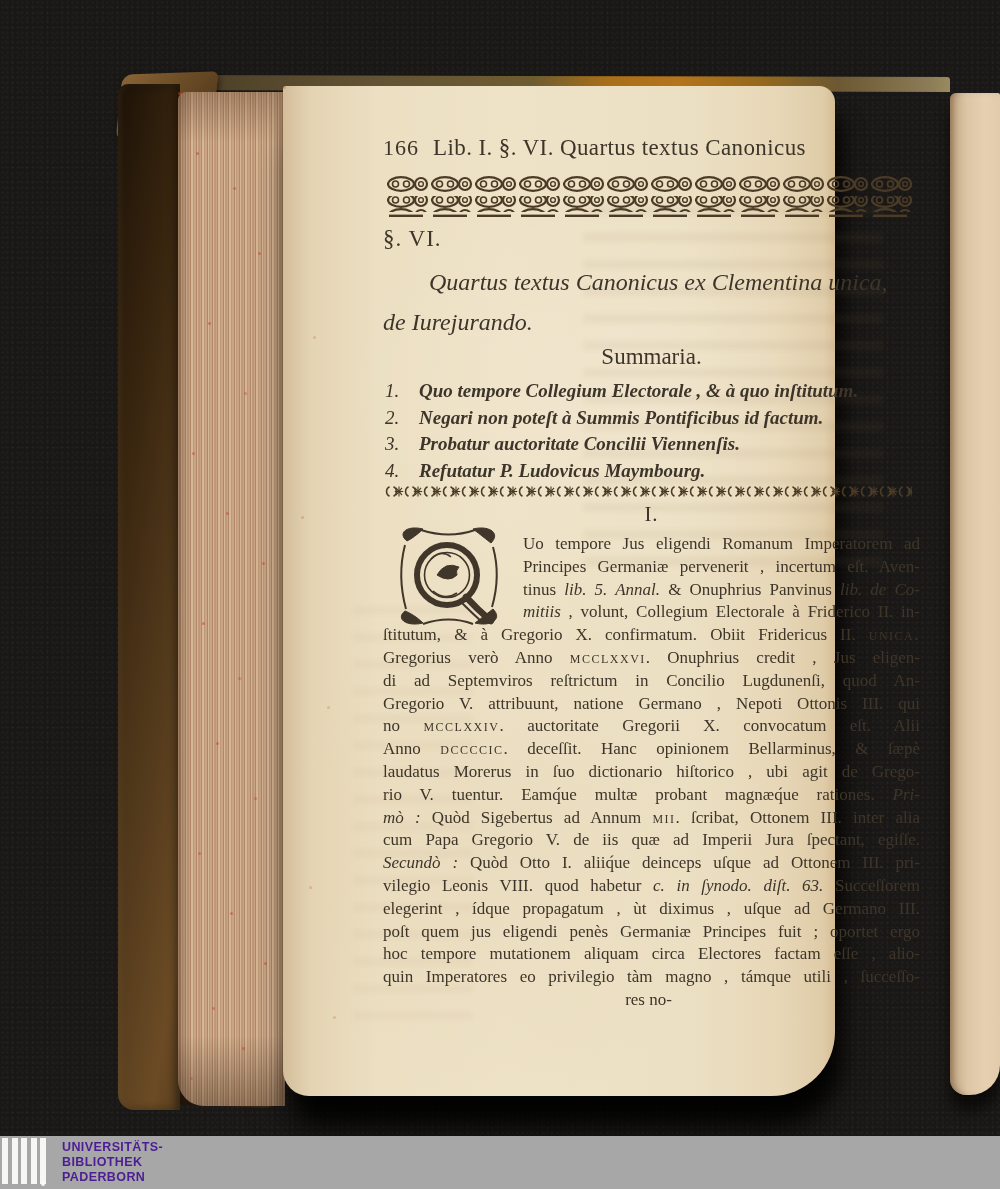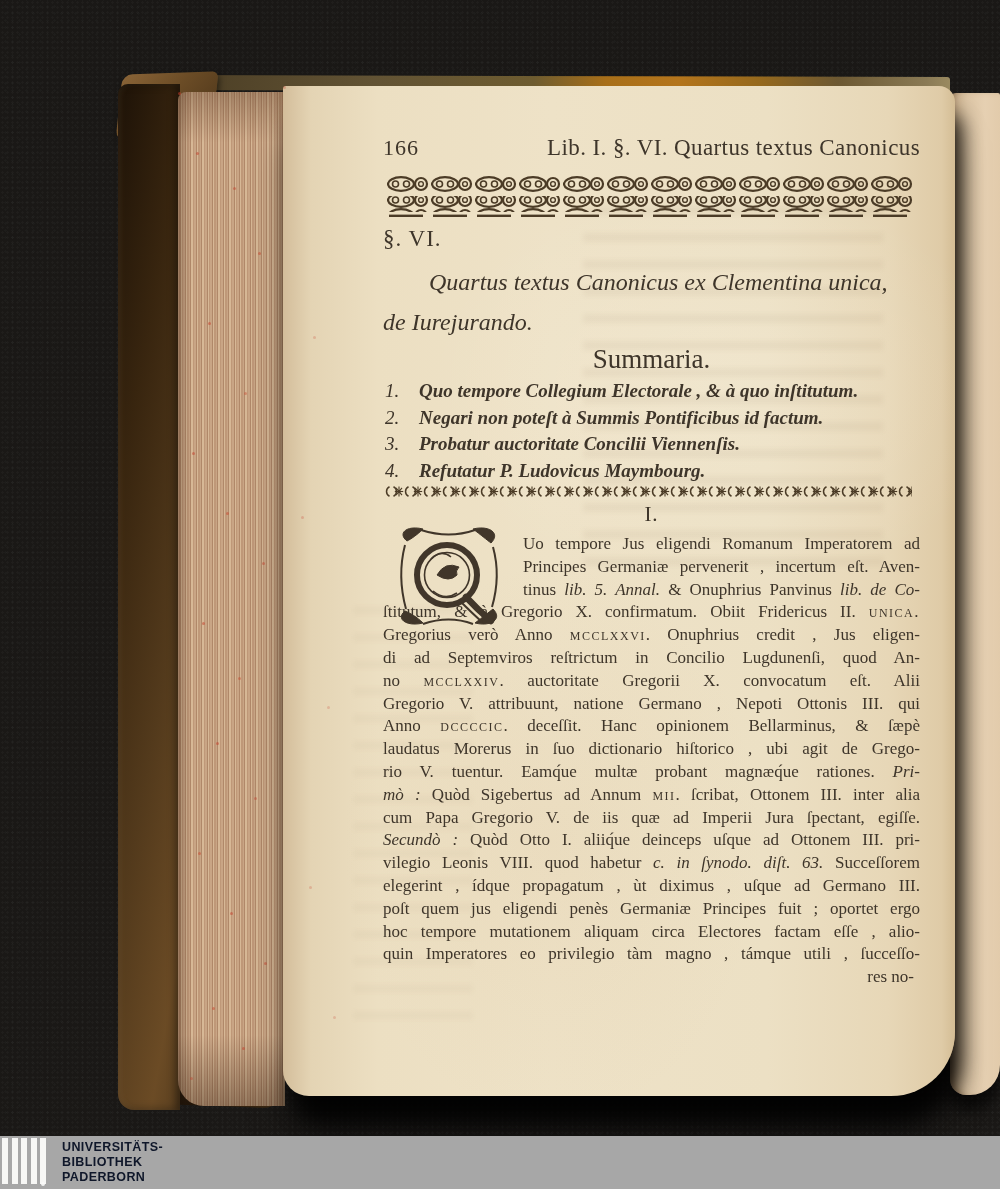--- a/index.html
+++ b/index.html
@@ -59,21 +59,21 @@
       20px 760px 0 rgba(200,70,45,.5), 52px 820px 0 rgba(196,62,42,.5), 86px 870px 0 rgba(196,62,42,.45),
       34px 915px 0 rgba(200,70,45,.5), 64px 955px 0 rgba(196,62,42,.5), 12px 985px 0 rgba(196,62,42,.4);
   }
   .page-next{
     position:absolute;left:950px;top:93px;width:50px;height:1002px;z-index:1;
     background:linear-gradient(to right,#c3a986 0,#ddc6a6 35%,#e6d0b2 70%,#e2cbab);
     border-radius:6px 2px 30px 16px;
     box-shadow:inset 7px 0 7px -4px rgba(110,80,50,.6), 0 16px 14px rgba(0,0,0,.6);
   }
   .book-page{
-    position:absolute;left:283px;top:86px;width:672px;height:1010px;z-index:2;
+    position:absolute;left:283px;top:86px;width:552px;height:1010px;z-index:2;
     background:
       radial-gradient(ellipse 420px 300px at 65% 30%,rgba(255,250,238,.20),rgba(0,0,0,0) 70%),
       radial-gradient(ellipse 300px 400px at 40% 75%,rgba(210,180,135,.13),rgba(0,0,0,0) 70%),
       linear-gradient(to right,#d3bd9a 0,#e4d4b4 28px,#ecdfc2 95px,#eee2c7 40%,#ece0c4 72%,#e7d7b7 90%,#dfcba7 98%,#d4bd95 100%);
     border-radius:3px 16px 64px 26px;
     box-shadow:9px 26px 20px -2px rgba(0,0,0,.8), 0 44px 38px -8px rgba(0,0,0,.55);
   }
   .page-bleed-1, .page-bleed-2{
     position:absolute;pointer-events:none;opacity:.5;filter:blur(2.5px);
     background:repeating-linear-gradient(to bottom,rgba(138,112,82,.15) 0 9px,rgba(0,0,0,0) 9px 27px);
@@ -84,51 +84,51 @@
     position:absolute;left:0;top:0;width:3px;height:3px;border-radius:50%;
     background:rgba(205,95,75,.35);
     box-shadow:30px 250px 0 rgba(205,95,75,.3), 18px 430px 0 rgba(205,95,75,.33),
       44px 620px 0 rgba(205,95,75,.28), 26px 800px 0 rgba(205,95,75,.3), 50px 930px 0 rgba(205,95,75,.28);
   }
 
   
   .text-block{position:absolute;left:100px;top:0;width:537px;color:#3e352a;}
   .header-row{position:absolute;top:49px;left:0;width:100%;display:flex;align-items:baseline;}
   .page-number{font-size:22px;letter-spacing:1px;}
-  .running-title{flex:1;text-align:right;font-size:23px;letter-spacing:.4px;padding-left:14px;}
+  .running-title{flex:1;text-align:left;font-size:23px;letter-spacing:.4px;padding-left:14px;}
   .ornament-top{position:absolute;top:90px;left:4px;}
   .section-mark{position:absolute;top:140px;left:0;width:100%;font-size:23px;letter-spacing:1px;}
   .chapter-heading{position:absolute;top:176px;left:0;width:100%;font-style:italic;font-size:24px;line-height:40px;}
   .chapter-heading .hl1{padding-left:46px;display:block;}
   .chapter-heading .hl2{display:block;}
-  .summaria-title{position:absolute;top:258px;left:0;width:100%;text-align:center;font-size:27px;}
+  .summaria-title{position:absolute;top:258px;left:0;width:100%;text-align:center;font-size:23px;}
   .summaria-list{position:absolute;top:292px;left:2px;width:100%;font-style:italic;font-size:19px;}
   .sum-item{display:flex;line-height:26.5px;}
   .sum-num{width:34px;flex:none;}
   .sum-text{flex:1;font-weight:bold;}
   .ornament-divider{position:absolute;top:399px;left:2px;}
   .paragraph-numeral{position:absolute;top:416px;left:0;width:100%;text-align:center;font-size:21px;letter-spacing:1px;}
   .paragraph{position:absolute;top:447px;left:0;width:537px;font-size:17px;}
   .body-line{line-height:22.8px;text-align:justify;text-align-last:justify;white-space:nowrap;}
   .body-line.beside-cap{padding-left:140px;}
   .body-line i{font-style:italic;}
   .sc{font-variant:small-caps;letter-spacing:1.5px;}
-  .catchword-line{line-height:22.8px;text-align:right;padding-right:6px;}
+  .catchword-line{line-height:22.8px;text-align:center;padding-right:6px;}
   .dropcap{position:absolute;top:-10px;left:10px;width:114px;height:108px;}
   svg .ink-stroke{stroke:#4b3b26;fill:none;}
   svg .ink-fill{fill:#4b3b26;}
 
   
   .footer-band{position:absolute;left:0;top:1136px;width:1000px;height:53px;background:#a7a7a7;z-index:5;}
   .ub-logo{position:absolute;left:0;top:2px;display:flex;}
   .ub-bars{position:relative;width:50px;height:47px;}
   .ub-bars .bar{position:absolute;top:0;width:6px;height:46px;background:rgba(251,251,249,.95);}
   .ub-bars .dot{position:absolute;left:41px;top:44px;width:4px;height:4px;border-radius:50%;background:rgba(251,251,249,.9);}
   .ub-text{margin-left:12px;padding-top:2px;font-family:"Liberation Sans","DejaVu Sans",sans-serif;
-    font-size:12.5px;line-height:15px;letter-spacing:.4px;color:#0f172a;font-weight:bold;}
+    font-size:12.5px;line-height:15px;letter-spacing:.4px;color:#4c1d95;font-weight:bold;}
 </style>
 </head>
 <body>
 
 <div class="book-top-edge"></div>
 <div class="leather-corner-top"></div>
 <div class="leather-corner-bottom"></div>
 <div class="leather-spine"></div>
 <div class="fore-edge">
   <div class="speckles"></div>
@@ -227,25 +227,26 @@
           <circle cx="54" cy="52" r="30" fill="none" stroke-width="6"></circle>
           <circle cx="54" cy="52" r="22.5" fill="none" stroke-width="1.6"></circle>
           <path d="M73 74 Q84 86 98 98" fill="none" stroke-width="6.5" stroke-linecap="round"></path>
           <path d="M69 80 Q79 90 89 99" fill="none" stroke-width="2" stroke-linecap="round"></path>
         </g>
       </svg>
       <div>
           <div class="body-line beside-cap">Uo tempore Jus eligendi Romanum Imperatorem ad</div>
           <div class="body-line beside-cap">Principes Germaniæ pervenerit , incertum eſt. Aven-</div>
           <div class="body-line beside-cap">tinus <i>lib. 5. Annal.</i> &amp; Onuphrius Panvinus <i>lib. de Co-</i></div>
+          <div class="body-line beside-cap"><i>mitiis</i> , volunt, Collegium Electorale à Friderico II. in-</div>
           <div class="body-line">ſtitutum, &amp; à Gregorio X. confirmatum.  Obiit Fridericus II. <span class="sc">unica.</span></div>
           <div class="body-line">Gregorius verò Anno <span class="sc">mcclxxvi</span>. Onuphrius credit , Jus eligen-</div>
           <div class="body-line">di ad Septemviros reſtrictum in Concilio Lugdunenſi,  quod An-</div>
+          <div class="body-line">Gregorio V. attribuunt, natione Germano , Nepoti Ottonis III. qui</div>
           <div class="body-line">no <span class="sc">mcclxxiv</span>. auctoritate Gregorii X. convocatum eſt.   Alii</div>
-          <div class="body-line">Gregorio V. attribuunt, natione Germano , Nepoti Ottonis III. qui</div>
           <div class="body-line">Anno <span class="sc">dccccic</span>. deceſſit.   Hanc opinionem Bellarminus, &amp; ſæpè</div>
           <div class="body-line">laudatus Morerus in ſuo dictionario hiſtorico ,  ubi agit de Grego-</div>
           <div class="body-line">rio V. tuentur.   Eamq́ue multæ probant magnæq́ue rationes.  <i>Pri-</i></div>
           <div class="body-line"><i>mò :</i> Quòd Sigebertus ad Annum <span class="sc">mii</span>. ſcribat, Ottonem III.  inter alia</div>
           <div class="body-line">cum Papa Gregorio V. de iis quæ ad Imperii Jura ſpectant, egiſſe.</div>
           <div class="body-line"><i>Secundò :</i>  Quòd Otto I. aliiq́ue deinceps uſque ad Ottonem III. pri-</div>
           <div class="body-line">vilegio Leonis VIII. quod habetur <i>c. in ſynodo. diſt. 63.</i> Succeſſorem</div>
           <div class="body-line">elegerint , ídque propagatum ,  ùt diximus ,  uſque ad Germano III.</div>
           <div class="body-line">poſt quem jus eligendi penès Germaniæ Principes fuit ;  oportet ergo</div>
           <div class="body-line">hoc tempore mutationem aliquam circa Electores factam eſſe , alio-</div>

